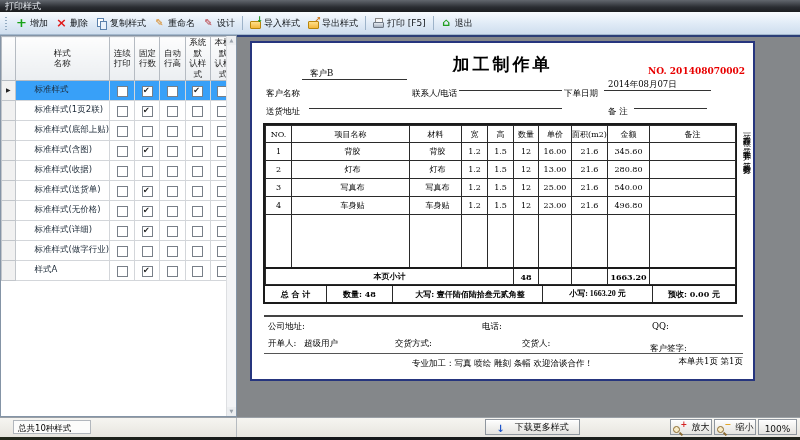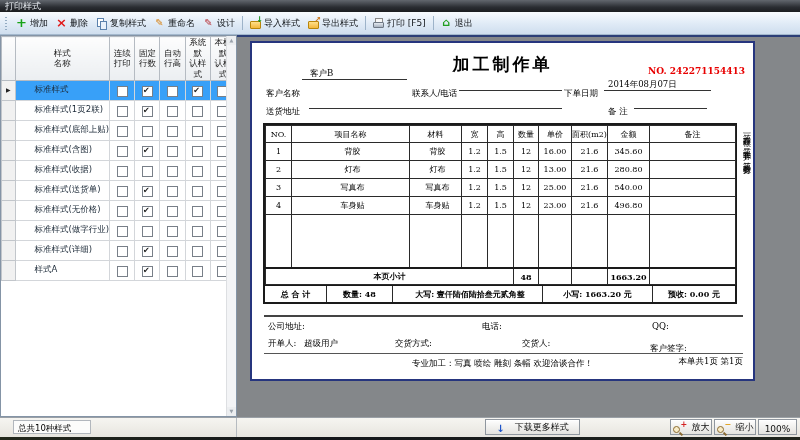--- a/index.html
+++ b/index.html
@@ -74,21 +74,21 @@
     font-weight:normal;white-space:nowrap;overflow:hidden;}
   .doctable th{height:16px;}
   .doctable td.lft{text-align:center;padding-left:4px;}
   .doctable tr.dt-empty td{height:52px;}
   .doctable tr.dt-sub td{border-top:2px solid #1a1a1a;height:15px;font-weight:bold;}
   .dt-total{display:flex;border-top:1px solid #1a1a1a;width:470px;font-size:8px;font-weight:bold;}
   .dt-total>div{border-right:1px solid #2a2a2a;height:16px;line-height:16px;text-align:center;
     box-sizing:border-box;white-space:nowrap;overflow:hidden;}
   .dt-total>div:last-child{border-right:none;}
   .tt-c1{width:62px;} .tt-c2{width:66px;} .tt-c3{width:150px;text-align:left;padding-left:5px;}
-  .tt-c4{width:110px;} .tt-c5{width:82px;}
+  .tt-c4{width:110px;font-family:Liberation Serif, serif;} .tt-c5{width:82px;}
   .sep1{left:12px;right:10px;top:272px;border-top:2px solid #444;}
   .sep2{left:12px;right:10px;top:310px;border-top:1px solid #555;}
   .foot{font-size:8.5px;white-space:nowrap;}
   .slogan{left:0;right:0;top:315px;text-align:center;font-size:8.5px;}
   .pageinfo{right:10px;top:313px;font-size:8.5px;}
   .copies{left:489px;top:85px;writing-mode:vertical-rl;text-orientation:upright;
     font-size:8px;line-height:10px;letter-spacing:1px;}
 
   
   .bottombar{position:absolute;left:0;top:417px;width:800px;height:20px;
@@ -251,32 +251,32 @@
             <td class="ind"></td>
             <td class="name">标准样式(无价格)</td>
             <td class="cbcell"><span class="cb"></span></td>
             <td class="cbcell"><span class="cb checked"></span></td>
             <td class="cbcell"><span class="cb"></span></td>
             <td class="cbcell"><span class="cb"></span></td>
             <td class="cbcell"><span class="cb"></span></td>
           </tr>
           <tr>
             <td class="ind"></td>
+            <td class="name">标准样式(详细)</td>
+            <td class="cbcell"><span class="cb"></span></td>
+            <td class="cbcell"><span class="cb checked"></span></td>
+            <td class="cbcell"><span class="cb"></span></td>
+            <td class="cbcell"><span class="cb"></span></td>
+            <td class="cbcell"><span class="cb"></span></td>
+          </tr>
+          <tr>
+            <td class="ind"></td>
             <td class="name">标准样式(做字行业)</td>
             <td class="cbcell"><span class="cb"></span></td>
             <td class="cbcell"><span class="cb"></span></td>
-            <td class="cbcell"><span class="cb"></span></td>
-            <td class="cbcell"><span class="cb"></span></td>
-            <td class="cbcell"><span class="cb"></span></td>
-          </tr>
-          <tr>
-            <td class="ind"></td>
-            <td class="name">标准样式(详细)</td>
-            <td class="cbcell"><span class="cb"></span></td>
-            <td class="cbcell"><span class="cb checked"></span></td>
             <td class="cbcell"><span class="cb"></span></td>
             <td class="cbcell"><span class="cb"></span></td>
             <td class="cbcell"><span class="cb"></span></td>
           </tr>
           <tr>
             <td class="ind"></td>
             <td class="name">样式A</td>
             <td class="cbcell"><span class="cb"></span></td>
             <td class="cbcell"><span class="cb checked"></span></td>
             <td class="cbcell"><span class="cb"></span></td>
@@ -287,21 +287,21 @@
     </table>
     <div class="v-scroll">
       <div class="arr up">▲</div>
       <div class="arr down">▼</div>
     </div>
   </div>
 
   <div class="preview">
     <div class="doc">
       <div class="abs doc-title">加工制作单</div>
-      <div class="abs doc-no">NO. 242271154413</div>
+      <div class="abs doc-no">NO. 201408070002</div>
 
       <span class="abs f-label" style="left:14px;top:45px;">客户名称</span>
       <span class="abs u-line" style="left:50px;top:25px;width:97px;padding-left:8px;">客户B</span>
       <span class="abs f-label" style="left:160px;top:45px;">联系人/电话</span>
       <span class="abs u-line" style="left:207px;top:36px;width:103px;"></span>
       <span class="abs f-label" style="left:312px;top:45px;">下单日期</span>
       <span class="abs u-line" style="left:352px;top:36px;width:103px;padding-left:4px;">2014年08月07日</span>
 
       <span class="abs f-label" style="left:14px;top:63px;">送货地址</span>
       <span class="abs u-line" style="left:57px;top:54px;width:253px;"></span>

